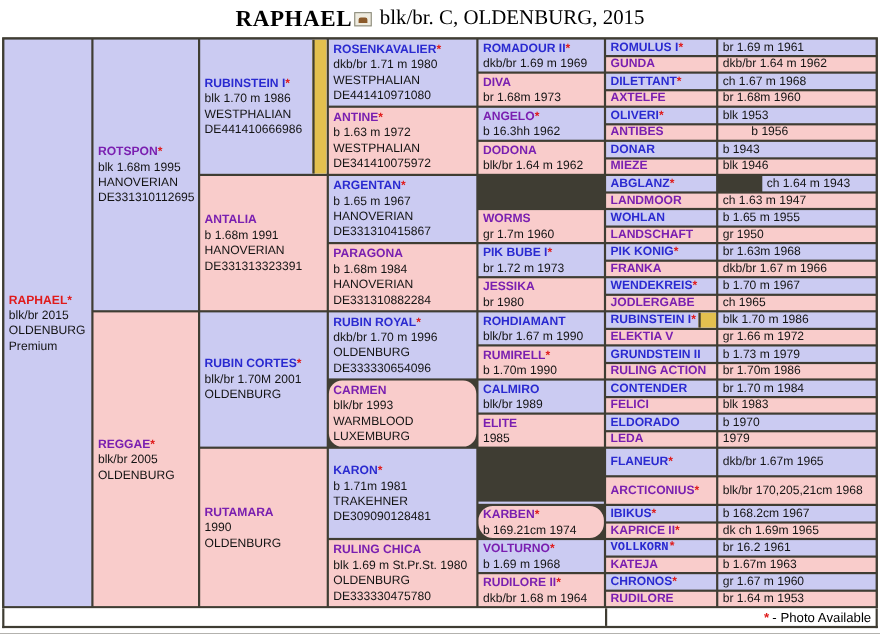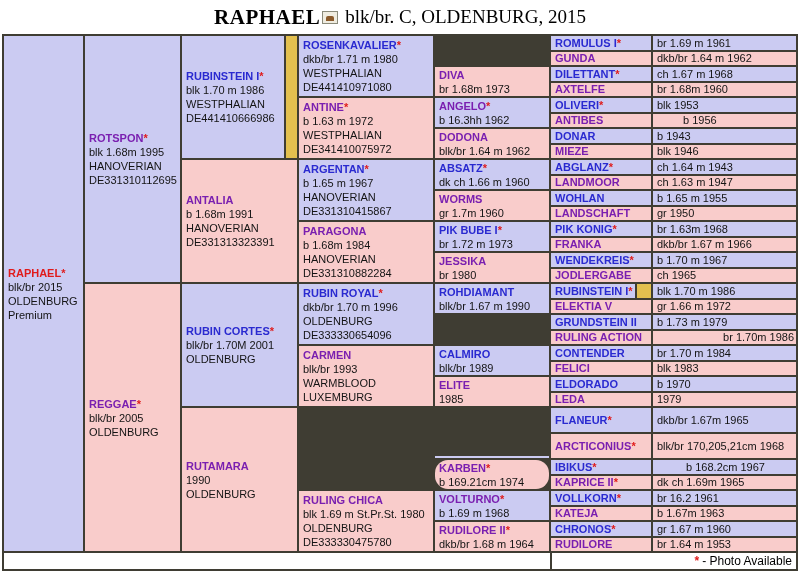--- a/index.html
+++ b/index.html
@@ -143,64 +143,74 @@
       <div class="ln">b 1.68m 1984</div>
       <div class="ln">HANOVERIAN</div>
       <div class="ln">DE331310882284</div>
     </div>
     <div class="cell sire" style="grid-area: 17 / 4 / span 4;">
       <div class="nm"><span class="link-blue">RUBIN ROYAL</span><span class="star">*</span></div>
       <div class="ln">dkb/br 1.70 m 1996</div>
       <div class="ln">OLDENBURG</div>
       <div class="ln">DE333330654096</div>
     </div>
-    <div class="cell dam" style="grid-area: 21 / 4 / span 4;">
+    <div class="cell dam" style="grid-area: 21 / 4 / span 4; border-radius: 12px;">
       <div class="nm"><span class="link-purple">CARMEN</span></div>
       <div class="ln">blk/br 1993</div>
       <div class="ln">WARMBLOOD</div>
       <div class="ln">LUXEMBURG</div>
     </div>
+    <div class="cell sire" style="grid-area: 25 / 4 / span 4;">
+      <div class="nm"><span class="link-blue">KARON</span><span class="star">*</span></div>
+      <div class="ln">b 1.71m 1981</div>
+      <div class="ln">TRAKEHNER</div>
+      <div class="ln">DE309090128481</div>
+    </div>
     <div class="cell dam" style="grid-area: 29 / 4 / span 4;">
       <div class="nm"><span class="link-purple">RULING CHICA</span></div>
       <div class="ln">blk 1.69 m St.Pr.St. 1980</div>
       <div class="ln">OLDENBURG</div>
       <div class="ln">DE333330475780</div>
     </div>
+    <div class="cell sire" style="grid-area: 1 / 5 / span 2;">
+      <div class="nm"><span class="link-blue">ROMADOUR II</span><span class="star">*</span></div>
+      <div class="ln">dkb/br 1.69 m 1969</div>
+    </div>
     <div class="cell dam" style="grid-area: 3 / 5 / span 2;">
       <div class="nm"><span class="link-purple">DIVA</span></div>
       <div class="ln">br 1.68m 1973</div>
     </div>
     <div class="cell sire" style="grid-area: 5 / 5 / span 2;">
       <div class="nm"><span class="link-purple">ANGELO</span><span class="star">*</span></div>
       <div class="ln">b 16.3hh 1962</div>
     </div>
     <div class="cell dam" style="grid-area: 7 / 5 / span 2;">
       <div class="nm"><span class="link-purple">DODONA</span></div>
       <div class="ln">blk/br 1.64 m 1962</div>
     </div>
-    <div class="cell sire" style="grid-area: 9 / 5 / span 2;">
-      <div class="nm"><span class="link-blue">ABSATZ</span><span class="star">*</span></div>
-      <div class="ln">dk ch 1.66 m 1960</div>
-    </div>
     <div class="cell dam" style="grid-area: 11 / 5 / span 2;">
       <div class="nm"><span class="link-purple">WORMS</span></div>
       <div class="ln">gr 1.7m 1960</div>
     </div>
     <div class="cell sire" style="grid-area: 13 / 5 / span 2;">
       <div class="nm"><span class="link-blue">PIK BUBE I</span><span class="star">*</span></div>
       <div class="ln">br 1.72 m 1973</div>
     </div>
     <div class="cell dam" style="grid-area: 15 / 5 / span 2;">
       <div class="nm"><span class="link-purple">JESSIKA</span></div>
       <div class="ln">br 1980</div>
     </div>
     <div class="cell sire" style="grid-area: 17 / 5 / span 2;">
       <div class="nm"><span class="link-blue">ROHDIAMANT</span></div>
       <div class="ln">blk/br 1.67 m 1990</div>
     </div>
+    <div class="cell dam" style="grid-area: 19 / 5 / span 2;">
+      <div class="nm"><span class="link-purple">RUMIRELL</span><span class="star">*</span></div>
+      <div class="ln">b 1.70m 1990</div>
+    </div>
     <div class="cell sire" style="grid-area: 21 / 5 / span 2;">
       <div class="nm"><span class="link-blue">CALMIRO</span></div>
       <div class="ln">blk/br 1989</div>
     </div>
     <div class="cell dam" style="grid-area: 23 / 5 / span 2;">
       <div class="nm"><span class="link-purple">ELITE</span></div>
       <div class="ln">1985</div>
     </div>
     <div class="cell sire" style="grid-area: 25 / 5 / span 2; margin-top: 48px;">
       <div class="nm"><span class="link-purple">AROGNO</span><span class="star">*</span></div>
@@ -262,21 +272,21 @@
     </div>
     <div class="cell dam g6" style="grid-area: 8 / 6 / span 1;">
       <div class="nm"><span class="link-purple">MIEZE</span></div>
     </div>
     <div class="cell dam g6" style="grid-area: 8 / 7 / span 1;">
       <div class="ln">blk 1946</div>
     </div>
     <div class="cell sire g6" style="grid-area: 9 / 6 / span 1;">
       <div class="nm"><span class="link-blue">ABGLANZ</span><span class="star">*</span></div>
     </div>
-    <div class="cell sire g6" style="grid-area: 9 / 7 / span 1;">
+    <div class="cell sire g6" style="grid-area: 9 / 7 / span 1; margin-left: 40px;">
       <div class="ln">ch 1.64 m 1943</div>
     </div>
     <div class="cell dam g6" style="grid-area: 10 / 6 / span 1;">
       <div class="nm"><span class="link-purple">LANDMOOR</span></div>
     </div>
     <div class="cell dam g6" style="grid-area: 10 / 7 / span 1;">
       <div class="ln">ch 1.63 m 1947</div>
     </div>
     <div class="cell sire g6" style="grid-area: 11 / 6 / span 1;">
       <div class="nm"><span class="link-blue">WOHLAN</span></div>
@@ -329,21 +339,21 @@
     </div>
     <div class="cell sire g6" style="grid-area: 19 / 6 / span 1;">
       <div class="nm"><span class="link-blue">GRUNDSTEIN II</span></div>
     </div>
     <div class="cell sire g6" style="grid-area: 19 / 7 / span 1;">
       <div class="ln">b 1.73 m 1979</div>
     </div>
     <div class="cell dam g6" style="grid-area: 20 / 6 / span 1;">
       <div class="nm"><span class="link-purple">RULING ACTION</span></div>
     </div>
-    <div class="cell dam g6" style="grid-area: 20 / 7 / span 1; align-items: flex-end;">
+    <div class="cell dam g6" style="grid-area: 20 / 7 / span 1;">
       <div class="ln">br 1.70m 1986</div>
     </div>
     <div class="cell sire g6" style="grid-area: 21 / 6 / span 1;">
       <div class="nm"><span class="link-blue">CONTENDER</span></div>
     </div>
     <div class="cell sire g6" style="grid-area: 21 / 7 / span 1;">
       <div class="ln">br 1.70 m 1984</div>
     </div>
     <div class="cell dam g6" style="grid-area: 22 / 6 / span 1;">
       <div class="nm"><span class="link-purple">FELICI</span></div>
@@ -371,30 +381,30 @@
     </div>
     <div class="cell dam g6" style="grid-area: 26 / 6 / span 1;">
       <div class="nm"><span class="link-purple">ARCTICONIUS</span><span class="star">*</span></div>
     </div>
     <div class="cell dam g6" style="grid-area: 26 / 7 / span 1;">
       <div class="ln">blk/br 170,205,21cm 1968</div>
     </div>
     <div class="cell sire g6" style="grid-area: 27 / 6 / span 1;">
       <div class="nm"><span class="link-blue">IBIKUS</span><span class="star">*</span></div>
     </div>
-    <div class="cell sire g6" style="grid-area: 27 / 7 / span 1; align-items: center;">
+    <div class="cell sire g6" style="grid-area: 27 / 7 / span 1;">
       <div class="ln">b 168.2cm 1967</div>
     </div>
     <div class="cell dam g6" style="grid-area: 28 / 6 / span 1;">
       <div class="nm"><span class="link-purple">KAPRICE II</span><span class="star">*</span></div>
     </div>
     <div class="cell dam g6" style="grid-area: 28 / 7 / span 1;">
       <div class="ln">dk ch 1.69m 1965</div>
     </div>
-    <div class="cell sire g6" style="grid-area: 29 / 6 / span 1;">
+    <div class="cell sire g6" style="grid-area: 29 / 6 / span 1; font-family: Liberation Mono, monospace;">
       <div class="nm"><span class="link-blue">VOLLKORN</span><span class="star">*</span></div>
     </div>
     <div class="cell sire g6" style="grid-area: 29 / 7 / span 1;">
       <div class="ln">br 16.2 1961</div>
     </div>
     <div class="cell dam g6" style="grid-area: 30 / 6 / span 1;">
       <div class="nm"><span class="link-purple">KATEJA</span></div>
     </div>
     <div class="cell dam g6" style="grid-area: 30 / 7 / span 1;">
       <div class="ln">b 1.67m 1963</div>

